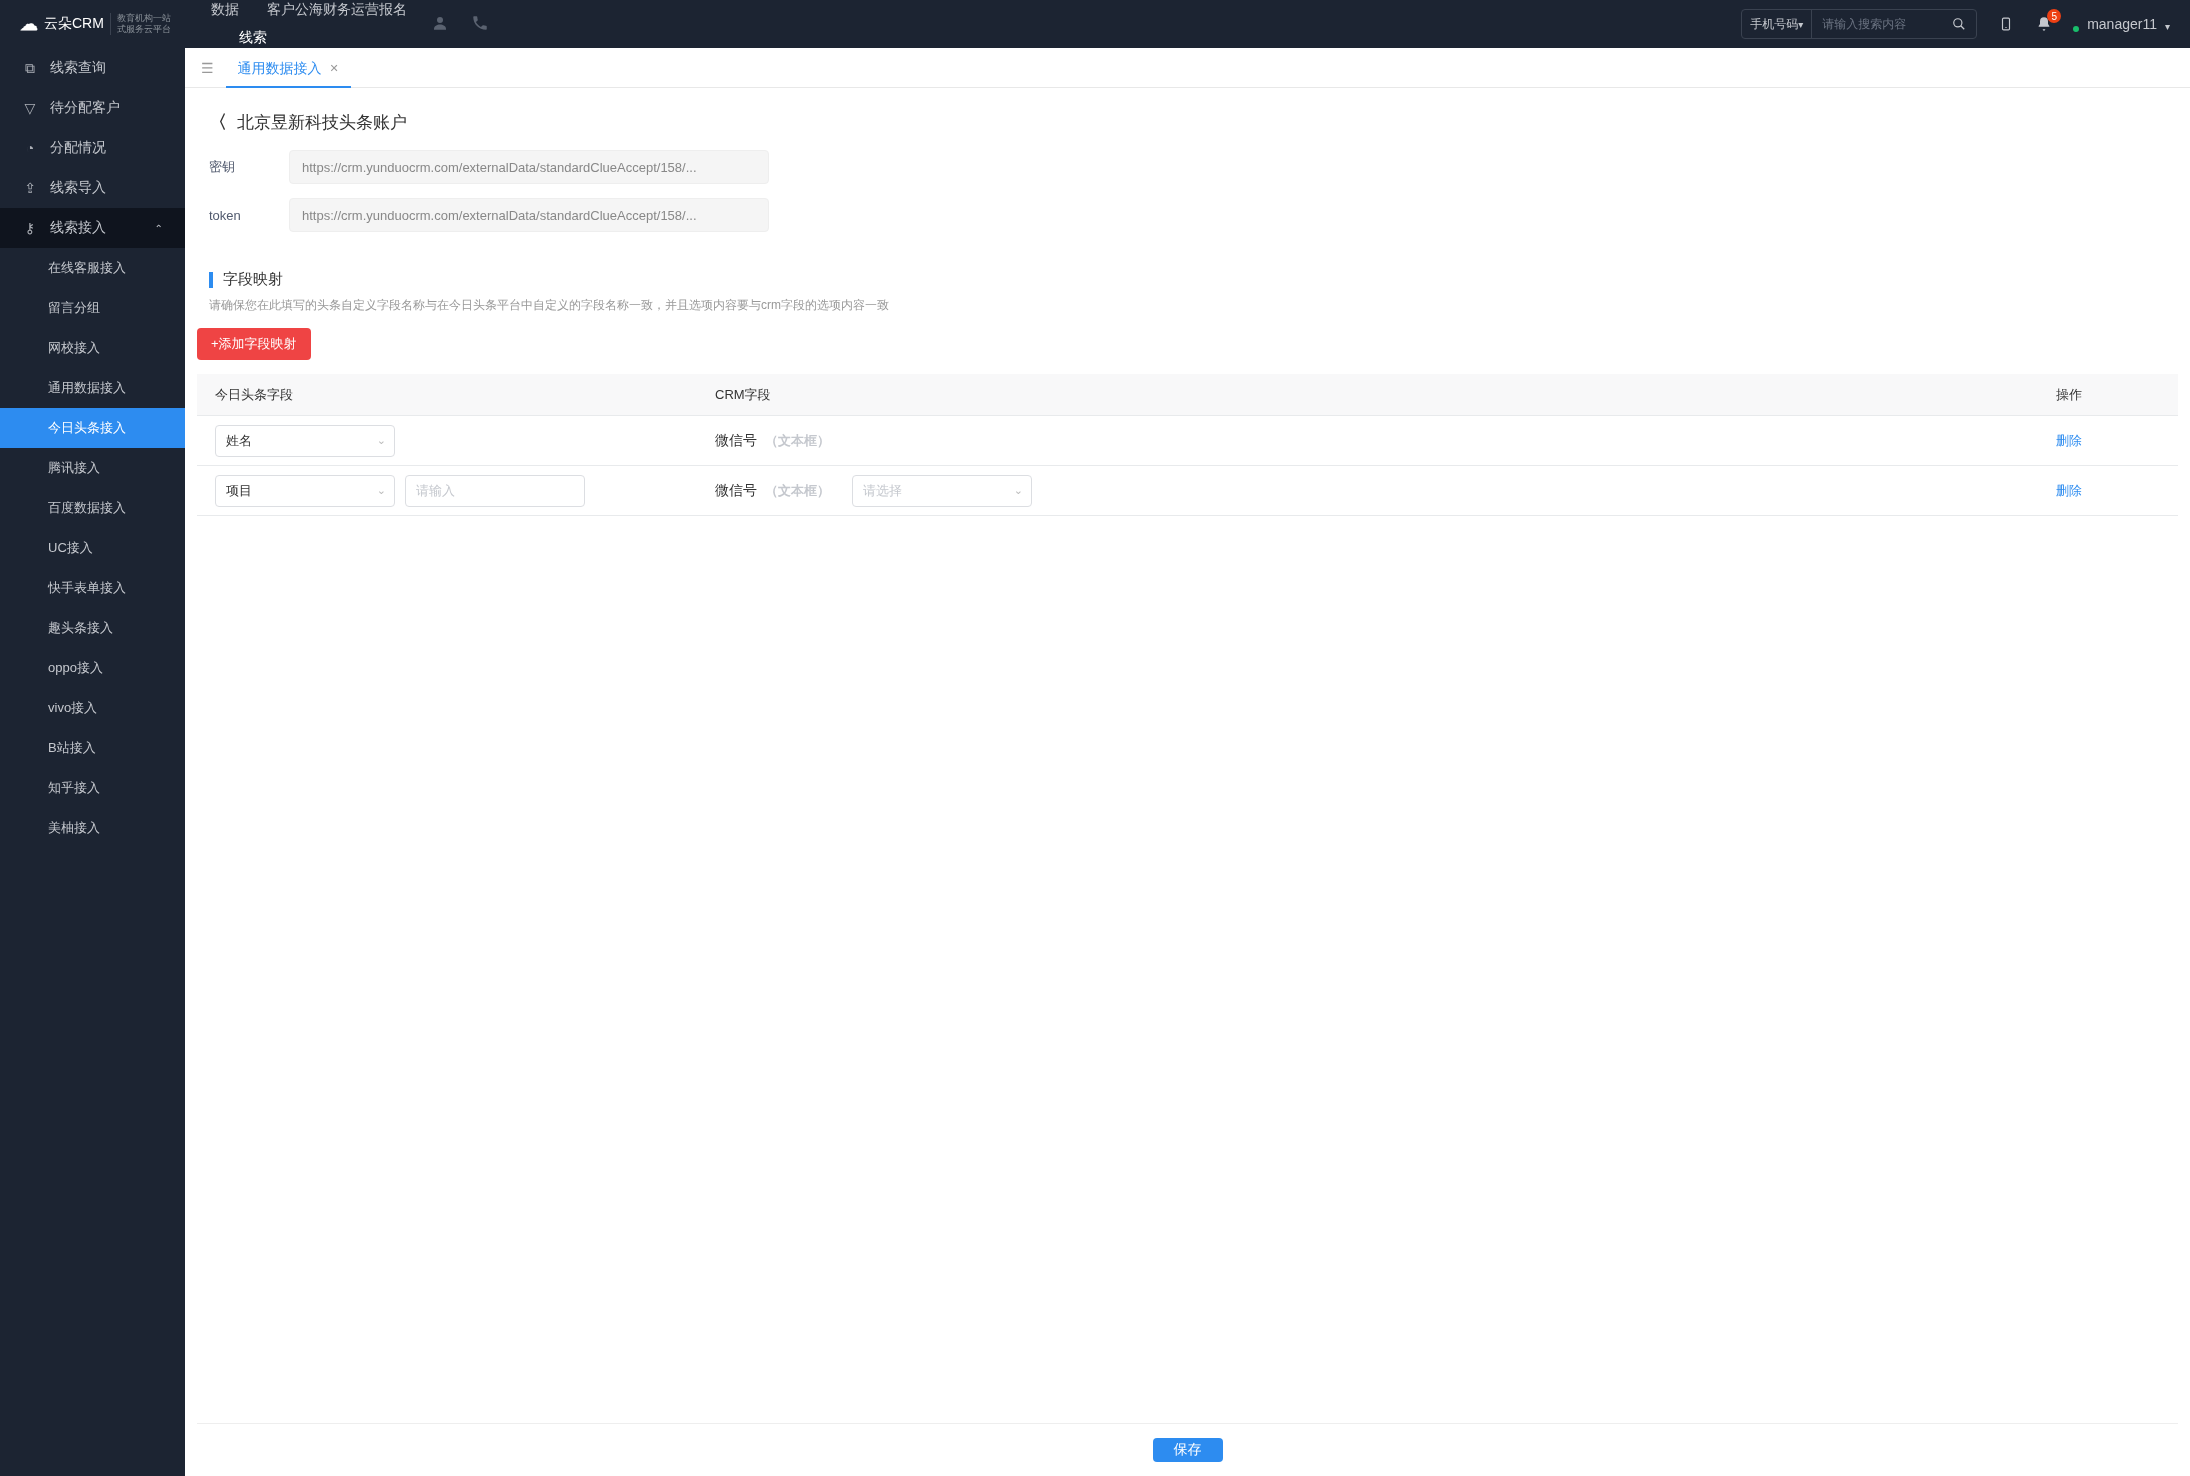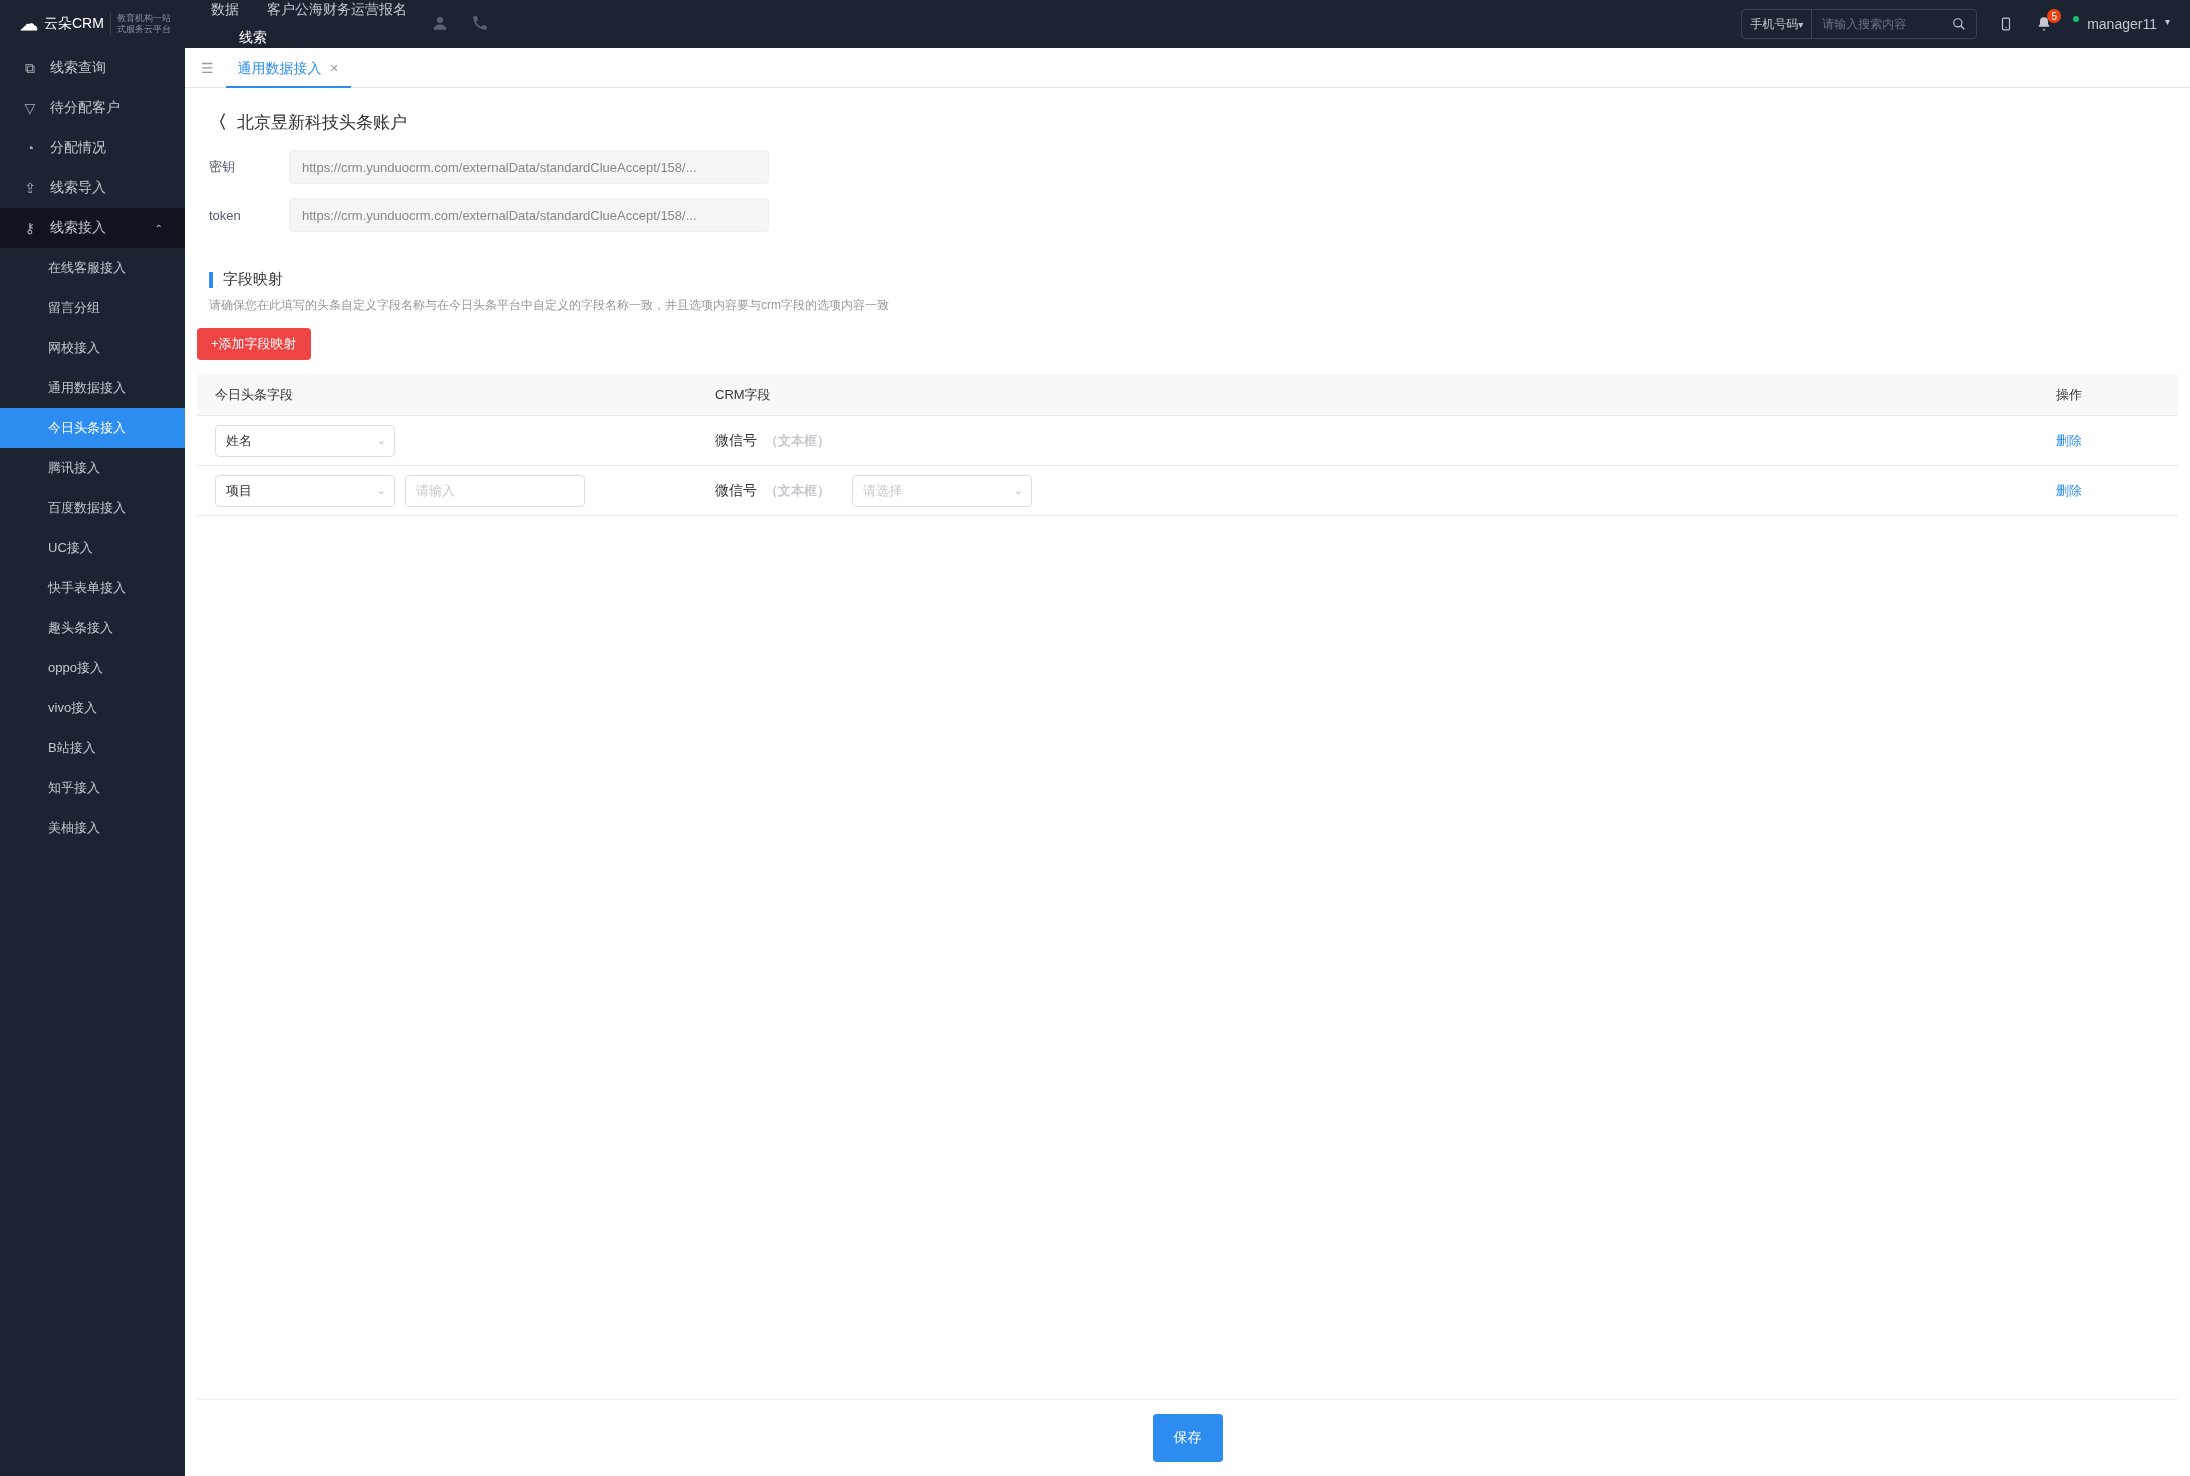--- a/index.html
+++ b/index.html
@@ -16,21 +16,21 @@
 .nav-item.active { color: #fff; font-weight: 500; margin-top: 28px; }
 .header-right { margin-left: auto; display: flex; align-items: center; gap: 20px; }
 .search-wrap { display: flex; align-items: center; border: 1px solid #3a4250; border-radius: 4px; overflow: hidden; height: 30px; }
 .search-select { background: transparent; border: none; color: #c5c8ce; padding: 0 8px; font-size: 12px; display: flex; align-items: center; border-right: 1px solid #3a4250; height: 100%; }
 .search-input { background: transparent; border: none; color: #fff; padding: 0 10px; width: 130px; outline: none; font-size: 12px; }
 .search-input::placeholder { color: #6a7280; }
 .search-btn { background: transparent; border: none; color: #c5c8ce; width: 34px; height: 100%; display: flex; align-items: center; justify-content: center; cursor: pointer; }
 .header-icon { color: #c5c8ce; cursor: pointer; font-size: 16px; width: 18px; height: 18px; display: flex; align-items: center; justify-content: center; }
 .bell-wrap { position: relative; }
 .badge { position: absolute; top: -6px; right: -8px; background: #ed4014; color: #fff; font-size: 10px; border-radius: 8px; min-width: 14px; height: 14px; display: flex; align-items: center; justify-content: center; padding: 0 3px; }
-.user { display: flex; align-items: flex-start; gap: 8px; color: #c5c8ce; cursor: pointer; }
+.user { display: flex; align-items: flex-end; gap: 8px; color: #c5c8ce; cursor: pointer; }
 .user-dot { width: 6px; height: 6px; border-radius: 50%; background: #19be6b; }
 .chev { font-size: 10px; }
 .person-icon { color: #5a6270; cursor: pointer; }
 
 
 .body { flex: 1; display: flex; overflow: hidden; }
 .sidebar { width: 185px; background: #1c2432; color: #c5c8ce; overflow-y: auto; flex-shrink: 0; }
 .side-item { display: flex; align-items: center; height: 40px; padding: 0 22px; cursor: pointer; gap: 12px; }
 .side-item.expanded { background: #0f141e; }
 .side-item .icon { width: 16px; display: flex; justify-content: center; font-size: 14px; opacity: 0.85; }
@@ -73,21 +73,21 @@
 .col3 { flex: 0 0 140px; padding-left: 18px; }
 .sel { height: 32px; border: 1px solid #dcdee2; border-radius: 4px; padding: 0 28px 0 10px; font-size: 13px; background: #fff; display: flex; align-items: center; position: relative; min-width: 180px; cursor: pointer; }
 .sel .chev2 { position: absolute; right: 8px; color: #bbb; font-size: 11px; }
 .sel.placeholder { color: #c5c8ce; }
 .tinput { height: 32px; border: 1px solid #dcdee2; border-radius: 4px; padding: 0 10px; font-size: 13px; width: 180px; outline: none; }
 .tinput::placeholder { color: #c5c8ce; }
 .hint { color: #c5c8ce; font-size: 13px; font-weight: bold; }
 .link { color: #2d8cf0; cursor: pointer; font-size: 13px; }
 
 .footer { padding: 14px; display: flex; justify-content: center; border-top: 1px solid #eee; }
-.save-btn { background: #2d8cf0; color: #fff; border: none; width: 70px; height: 48px; border-radius: 4px; cursor: pointer; font-size: 14px; }
+.save-btn { background: #2d8cf0; color: #fff; border: none; width: 70px; height: 24px; border-radius: 4px; cursor: pointer; font-size: 14px; }
 </style>
 </head>
 <body>
 
 <div class="app">
   <div class="header">
     <div class="logo">
       <span class="logo-mark">☁</span>
       <span>云朵CRM</span>
       <div class="logo-sub">

